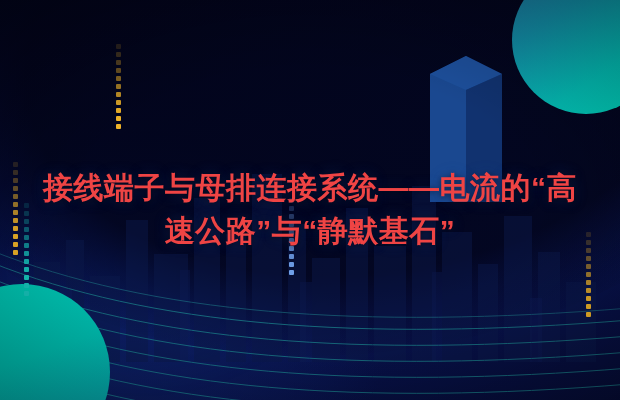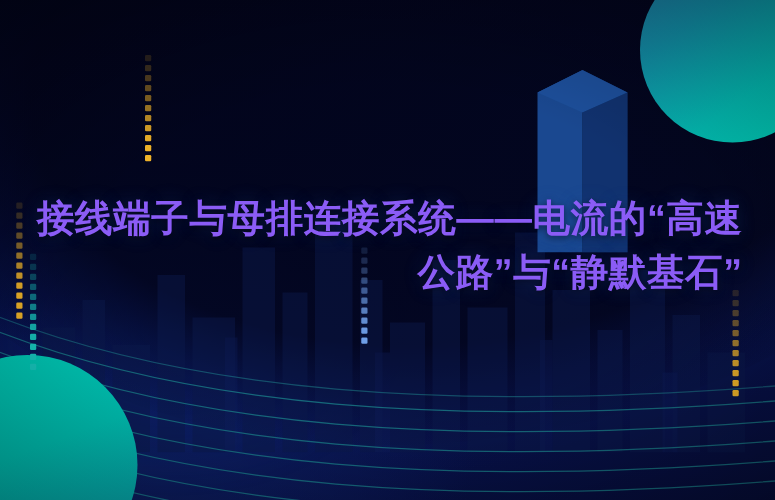--- a/index.html
+++ b/index.html
@@ -146,29 +146,28 @@
   .title-wrap {
     position: absolute;
     left: 0;
     right: 0;
     top: 155px;
     text-align: center;
     padding: 0 26px;
     box-sizing: border-box;
   }
   .title {
-    margin: 0;
+    margin: 12px;
     font-size: 30px;
     line-height: 1.42;
     font-weight: bold;
-    color: #8b5cf6;
+    color: #ef4444;
     letter-spacing: 0.5px;
     text-shadow: 0 1px 6px rgba(0,0,0,0.55), 0 0 14px rgba(40,90,190,0.30);
     white-space: pre-line;
-    text-align: right;
   }
 </style>
 </head>
 <body>
 
 <div id="slide">
 
   <div class="bg-base"></div>
   <div class="bg-glow-left"></div>
   <div class="bg-sweep"></div>

